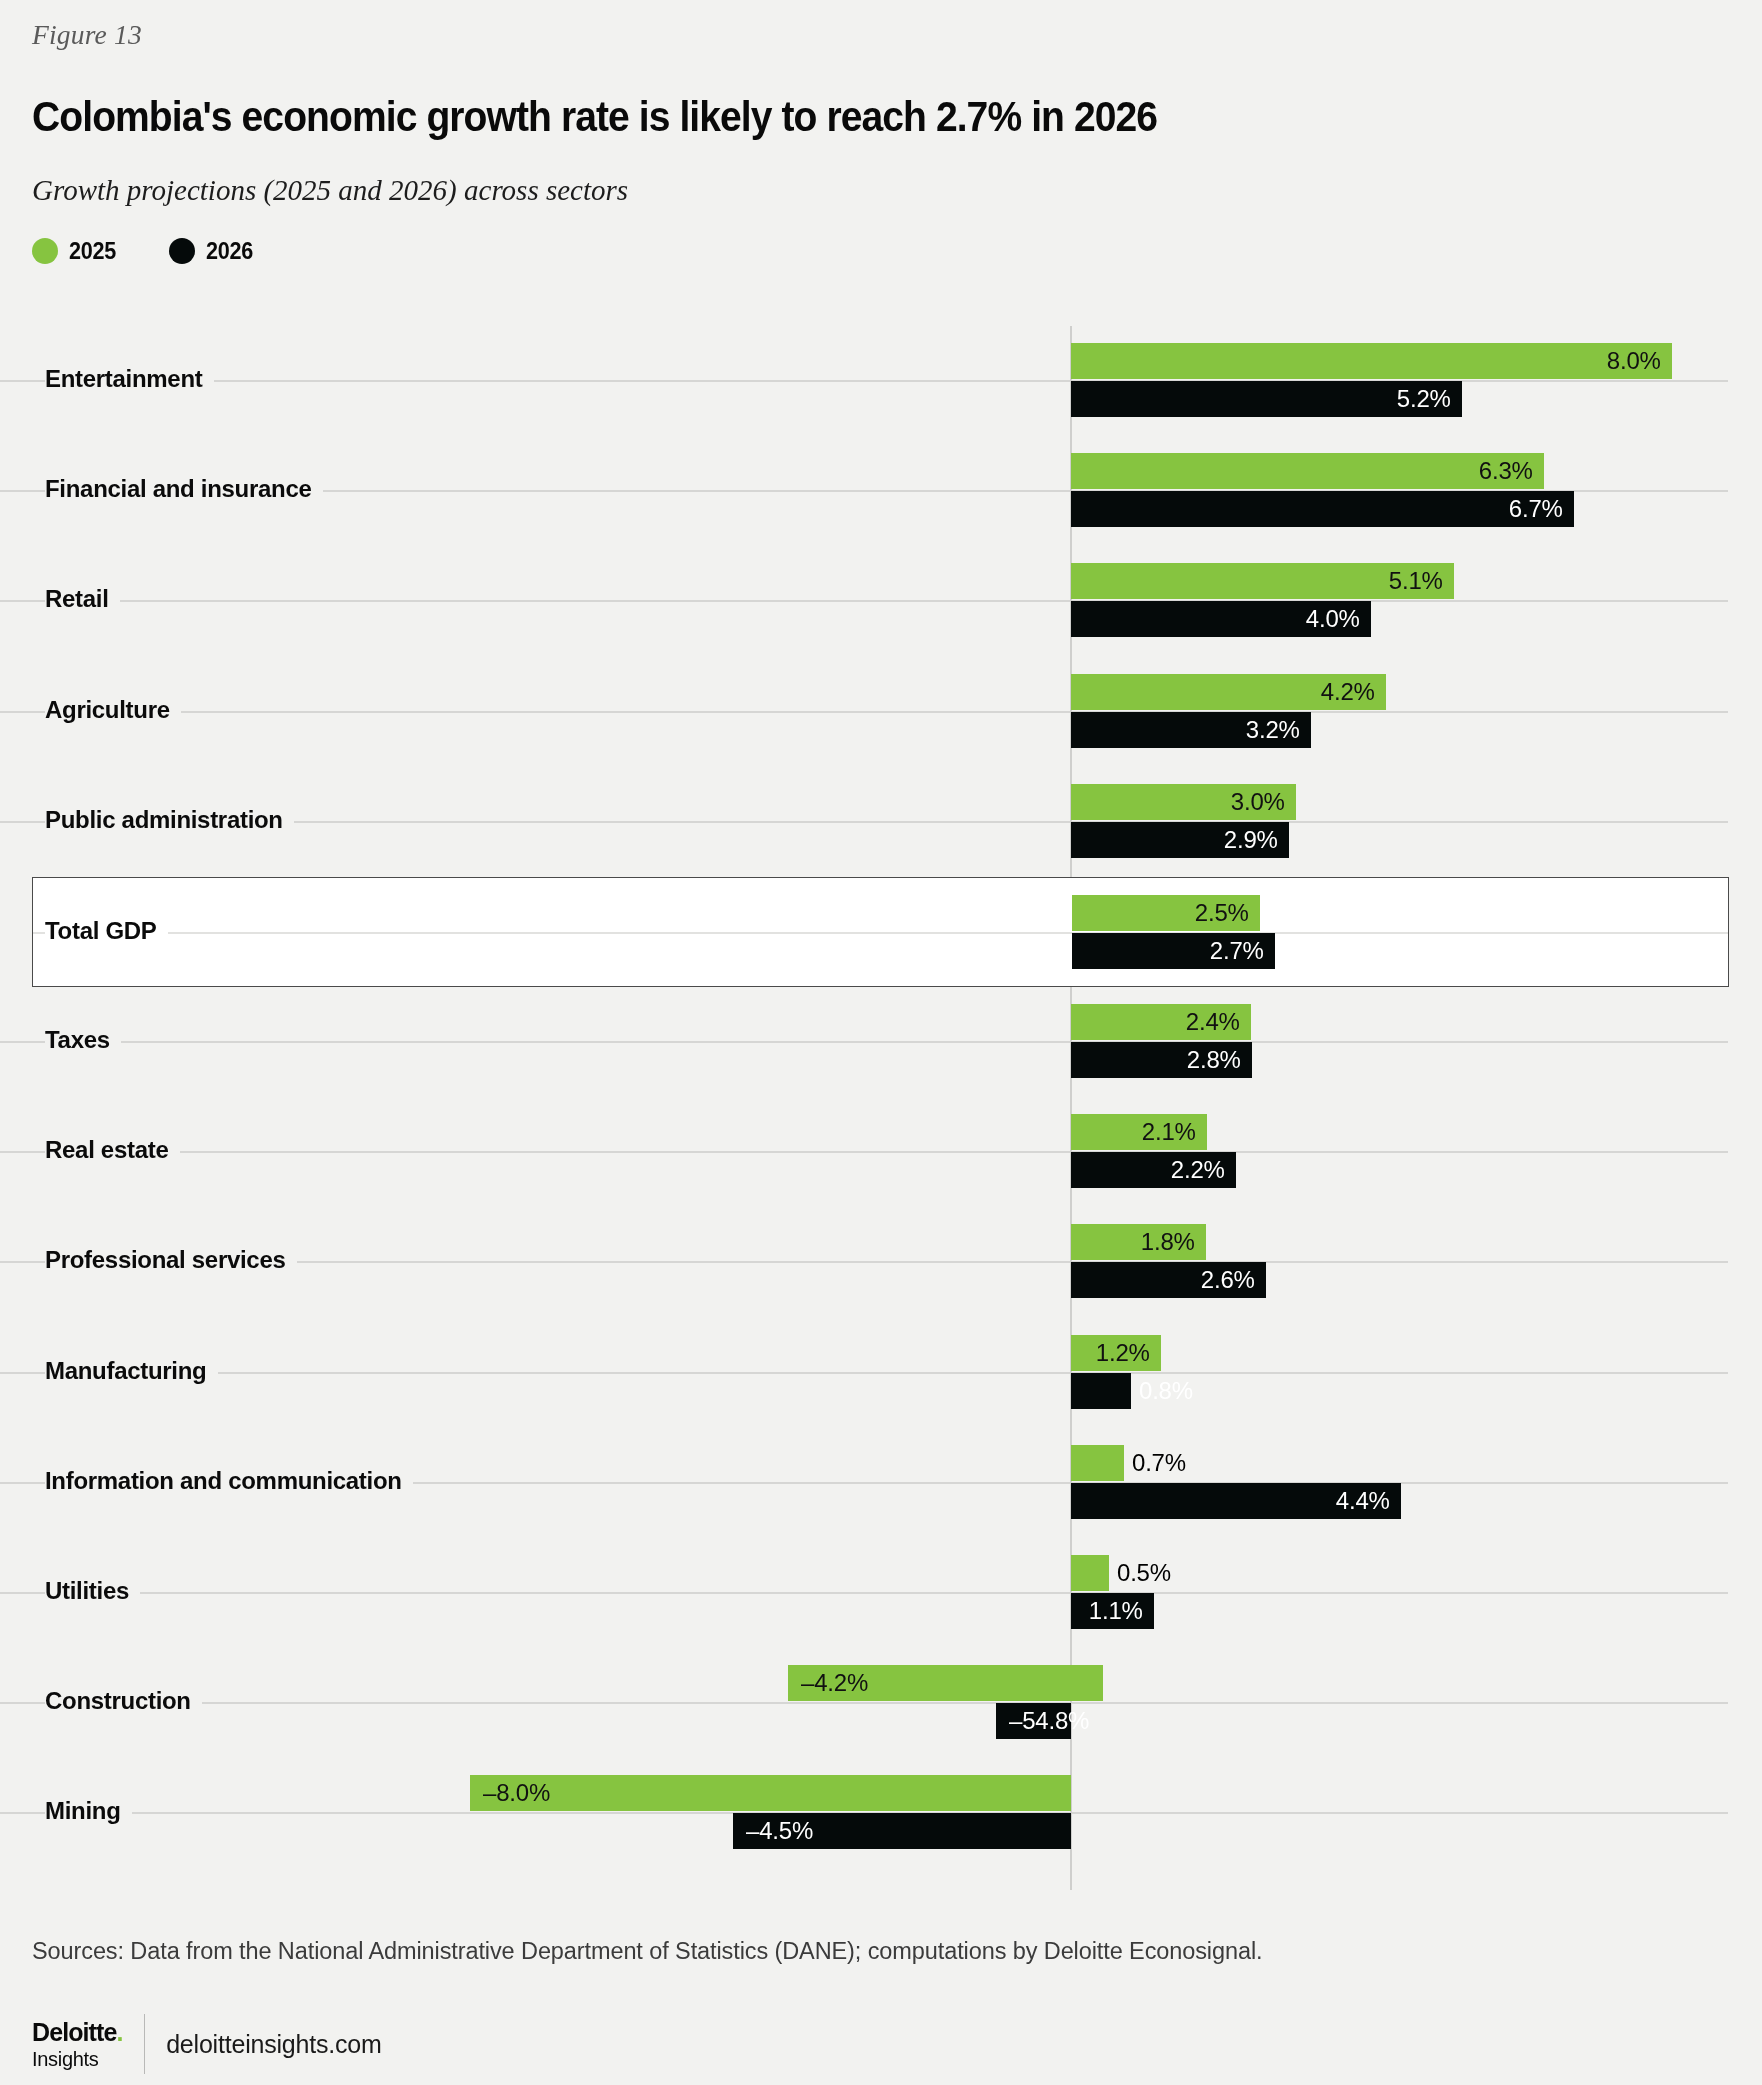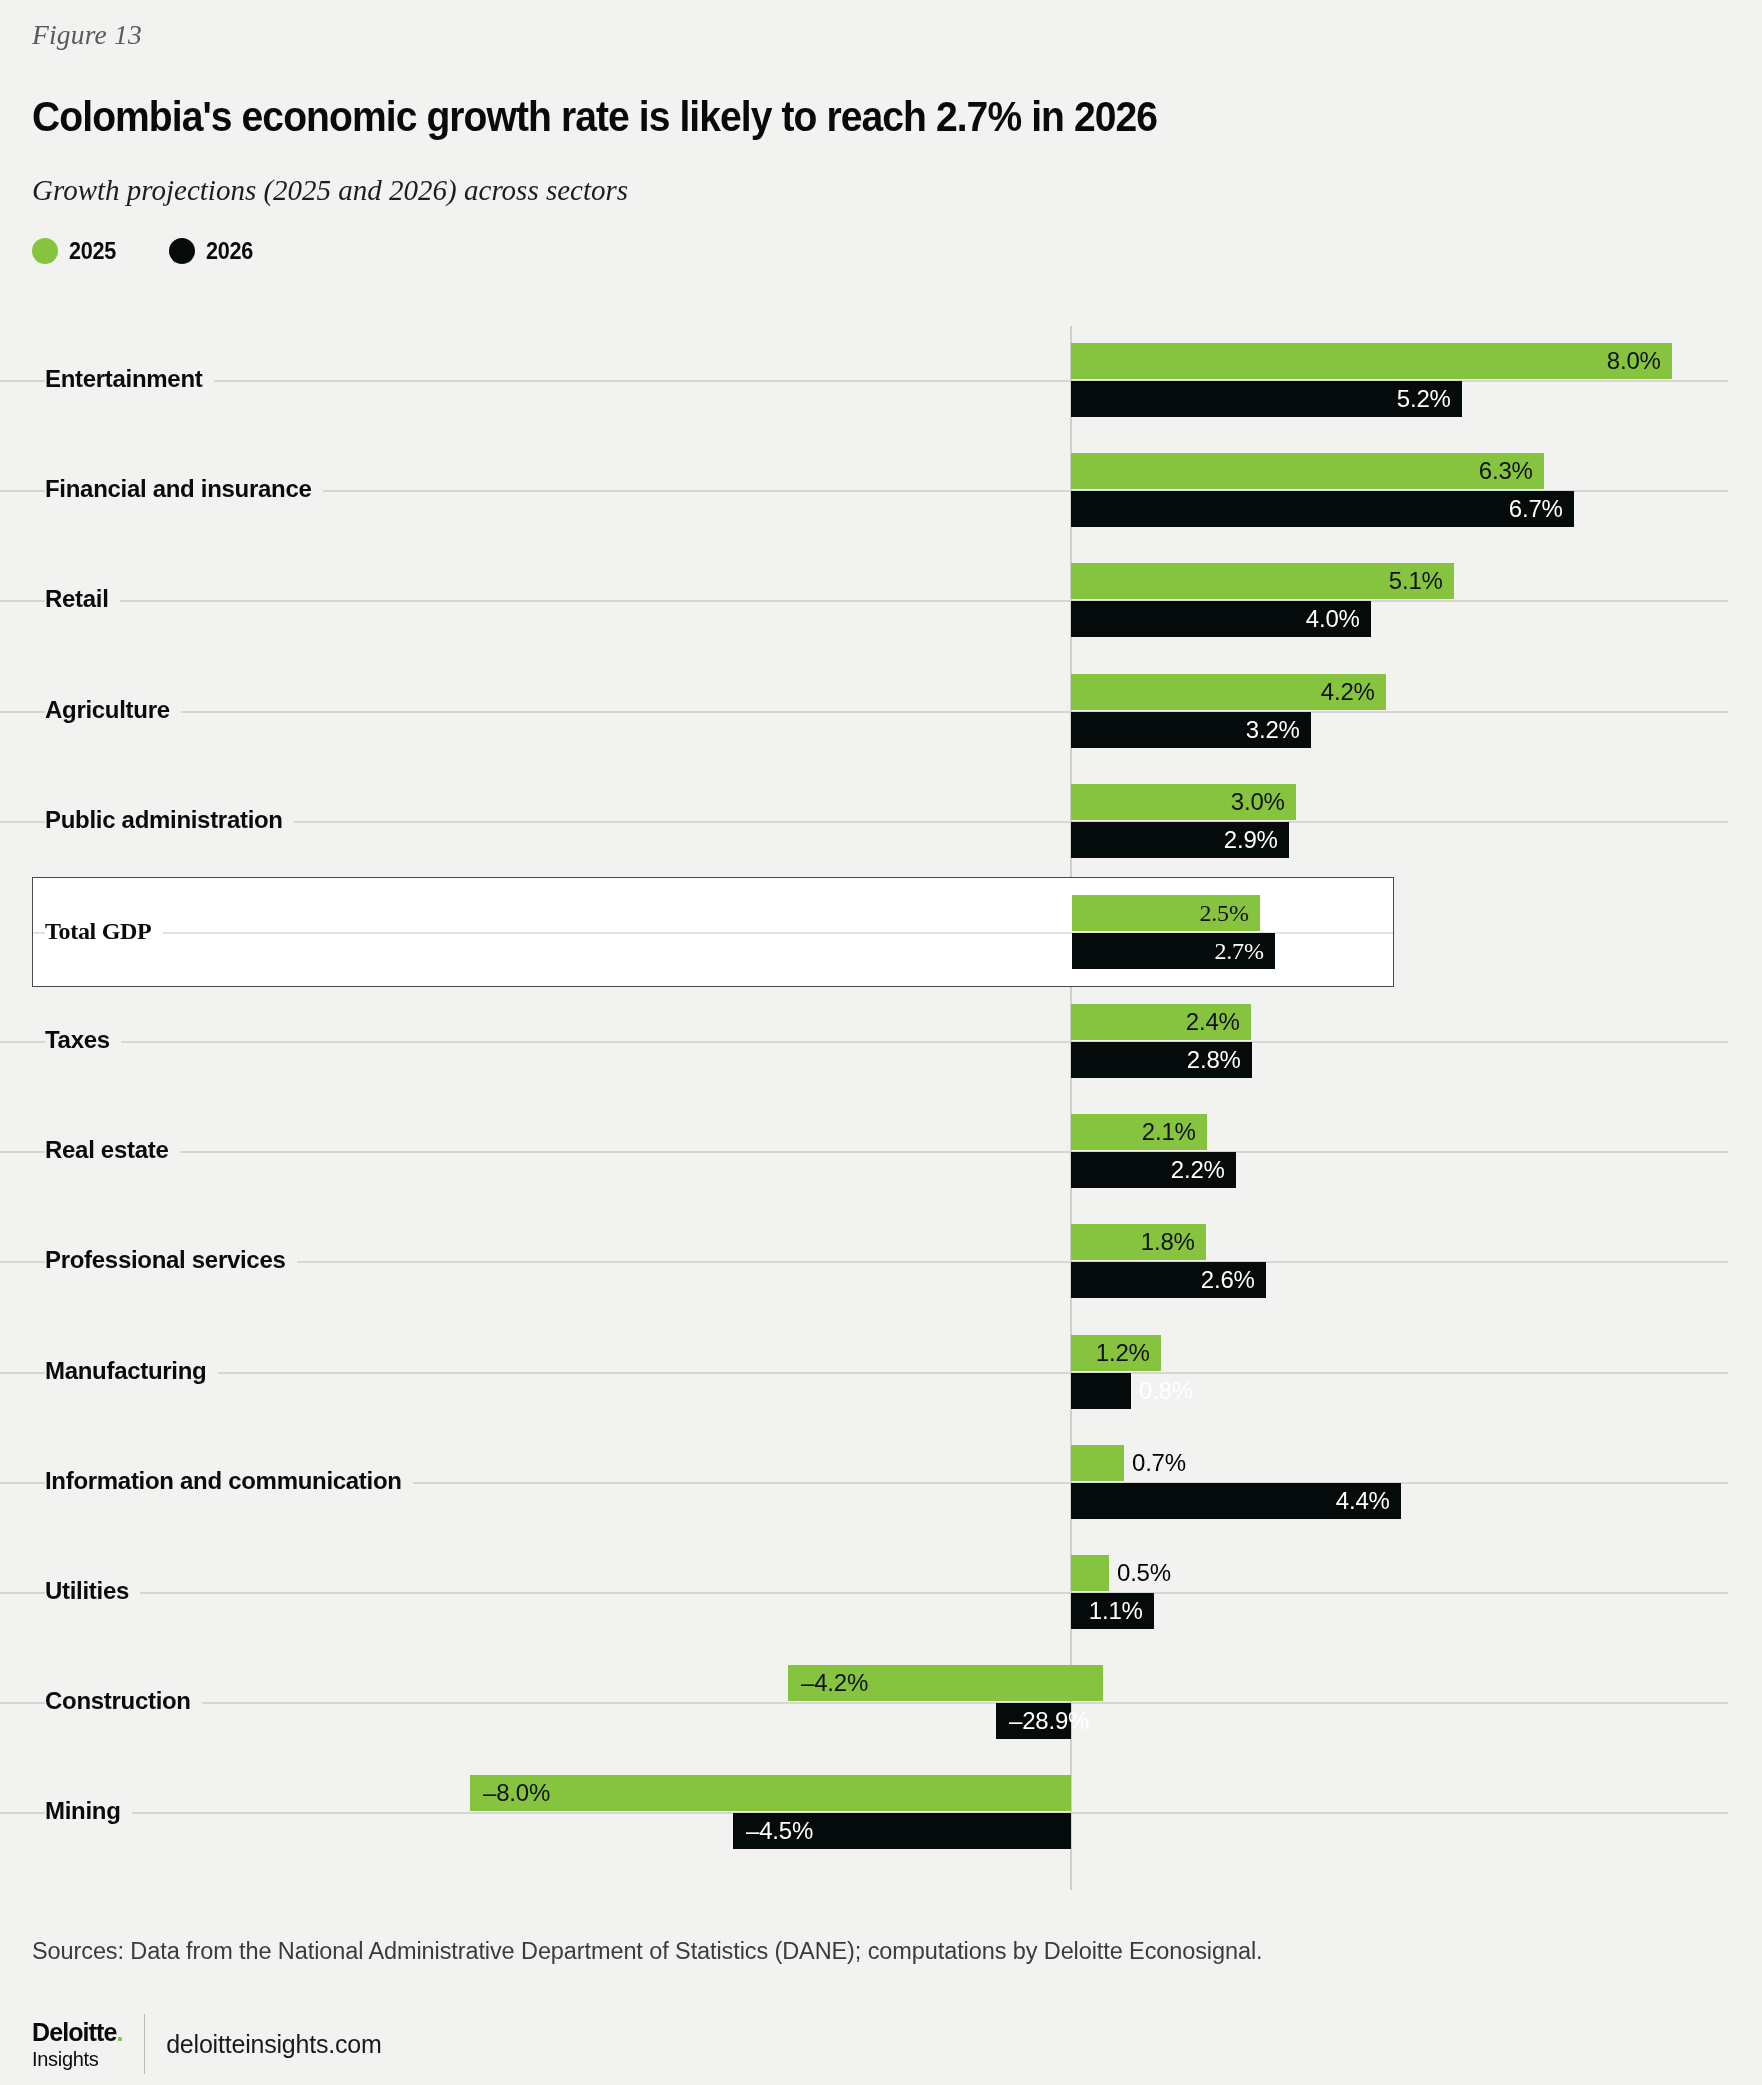--- a/index.html
+++ b/index.html
@@ -88,23 +88,22 @@
   
   .zeroline{
     position:absolute;top:0;bottom:0;width:2.4px;background:#cfcfcd;z-index:1;
   }
 
   
   .row.hl{
     background:#ffffff;
     border:1.6px solid #4a4a4a;
     box-sizing:border-box;
-    left:32px;width:1362px;
+    left:32px;width:1697px;
     z-index:2;
-    font-family:Liberation Serif, serif;
   }
   .row.hl .rowlabel{background:#ffffff;left:12px;}
   .row.hl .gridline{left:0;right:0;background:#e2e2e0;}
   .sources{
     position:absolute;left:32px;top:1938px;
     font-size:23.5px;color:#3b3b3b;letter-spacing:-0.1px;
   }
   .brand{position:absolute;left:32px;top:2014px;display:flex;align-items:center;gap:0;}
   .dlogo{display:flex;flex-direction:column;line-height:1;}
   .dlogo .d1{font-weight:bold;font-size:25px;letter-spacing:-0.9px;color:#0a0a0a;}
@@ -256,21 +255,21 @@
             <span class="val">1.1%</span>
           </div>
         </div>
         <div class="row" style="top: 1322px;">
           <div class="gridline"></div>
           <div class="rowlabel">Construction</div>
           <div class="bar g neg" style="left: 756px; width: 315px; margin-left: 32px;">
             <span class="val">–4.2%</span>
           </div>
           <div class="bar b neg" style="left: 996px; width: 75px;">
-            <span class="val">–28.9%</span>
+            <span class="val">–54.8%</span>
           </div>
         </div>
         <div class="row" style="top: 1432px;">
           <div class="gridline"></div>
           <div class="rowlabel">Mining</div>
           <div class="bar g neg" style="left: 470px; width: 601px;">
             <span class="val">–8.0%</span>
           </div>
           <div class="bar b neg" style="left: 733px; width: 338px;">
             <span class="val">–4.5%</span>

